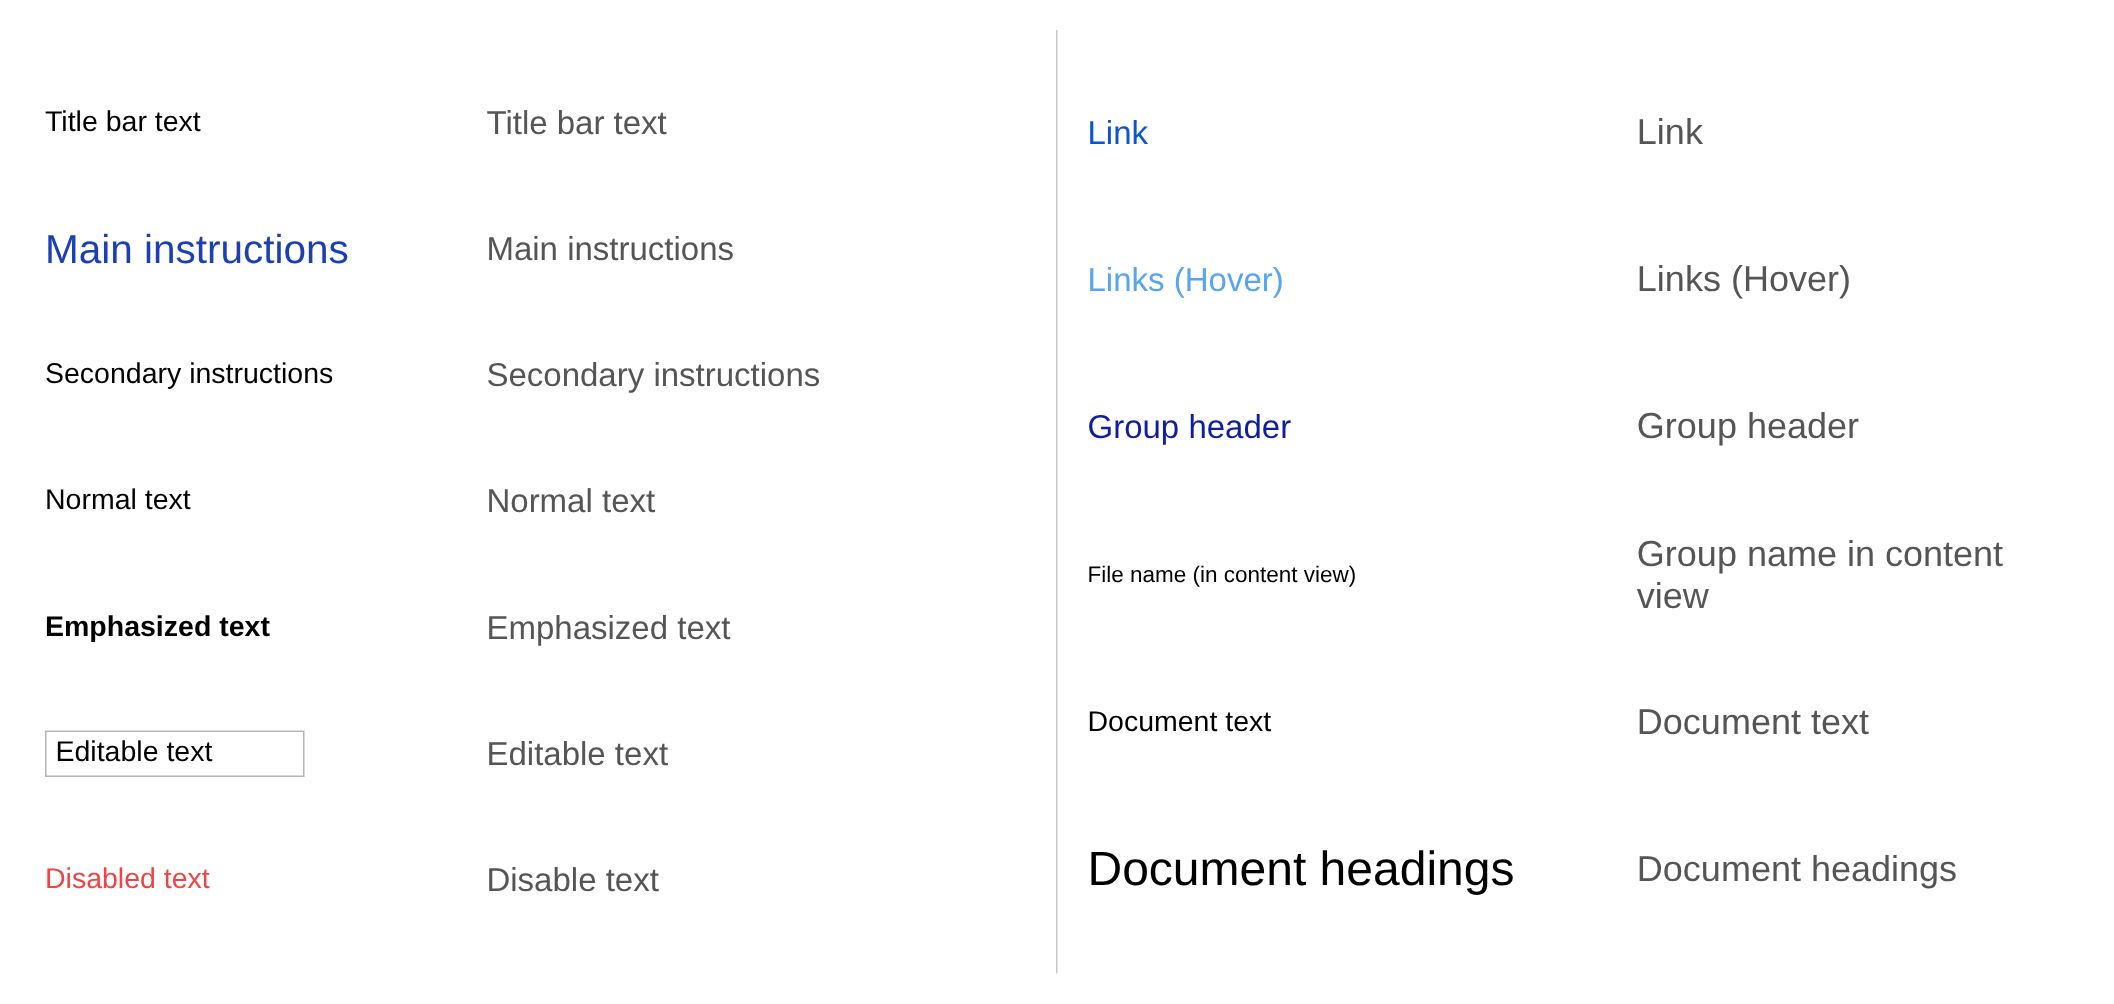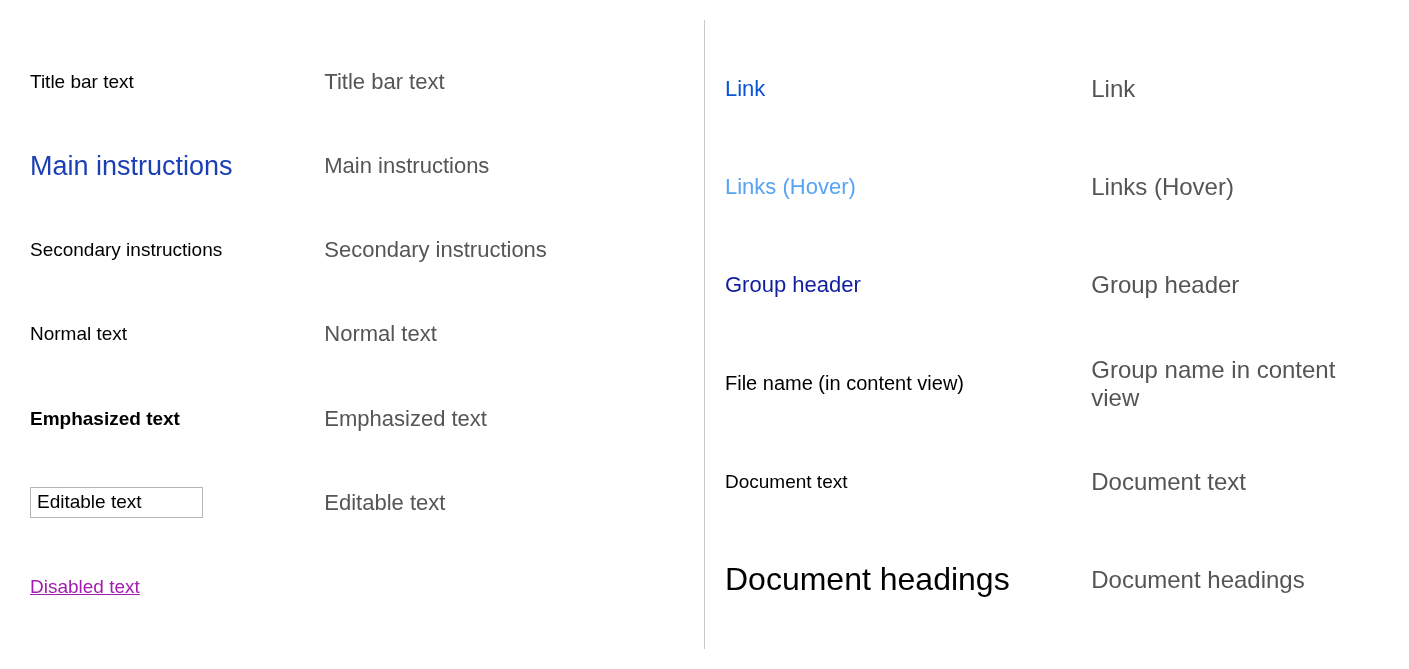--- a/index.html
+++ b/index.html
@@ -54,27 +54,27 @@
   .s-secondary { color:#000; font-size:19px; }
   .s-normal { color:#000; font-size:19px; }
   .s-emph { color:#000; font-size:19px; font-weight:700; }
   .s-editable {
     display:inline-block;
     color:#000; font-size:19px;
     border:1px solid #b5b5b5;
     padding: 4px 60px 4px 6px;
     line-height: 1.1;
   }
-  .s-disabled { color:#a21caf; font-size:19px;text-decoration:underline; }
+  .s-disabled { color:#ef4444; font-size:19px; }
 
   
   .s-link { color:#0a53d6; font-size:22px; }
   .s-linkhover { color:#56a4f2; font-size:22px; }
   .s-groupheader { color:#0f1e9e; font-size:22px; }
-  .s-filename { color:#000; font-size:20px; }
+  .s-filename { color:#000; font-size:15px; }
   .s-doctext { color:#000; font-size:19px; }
   .s-docheading { color:#000; font-size:32px; }
 
   
   .desc-lg { color:#555; font-size:24px; }
 </style>
 </head>
 <body>
 
 <div class="page">
@@ -124,20 +124,23 @@
           <span class="s-editable">Editable text</span>
         </div>
         <div class="cell-right">
           <span class="desc">Editable text</span>
         </div>
       </div>
       <div class="row">
         <div class="cell-left">
           <span class="s-disabled">Disabled text</span>
         </div>
+        <div class="cell-right">
+          <span class="desc">Disable text</span>
+        </div>
       </div>
     </div>
   <div class="divider"></div>
   <div class="col col-right" id="col-right">
       <div class="row">
         <div class="cell-left">
           <span class="s-link">Link</span>
         </div>
         <div class="cell-right">
           <span class="desc-lg">Link</span>

